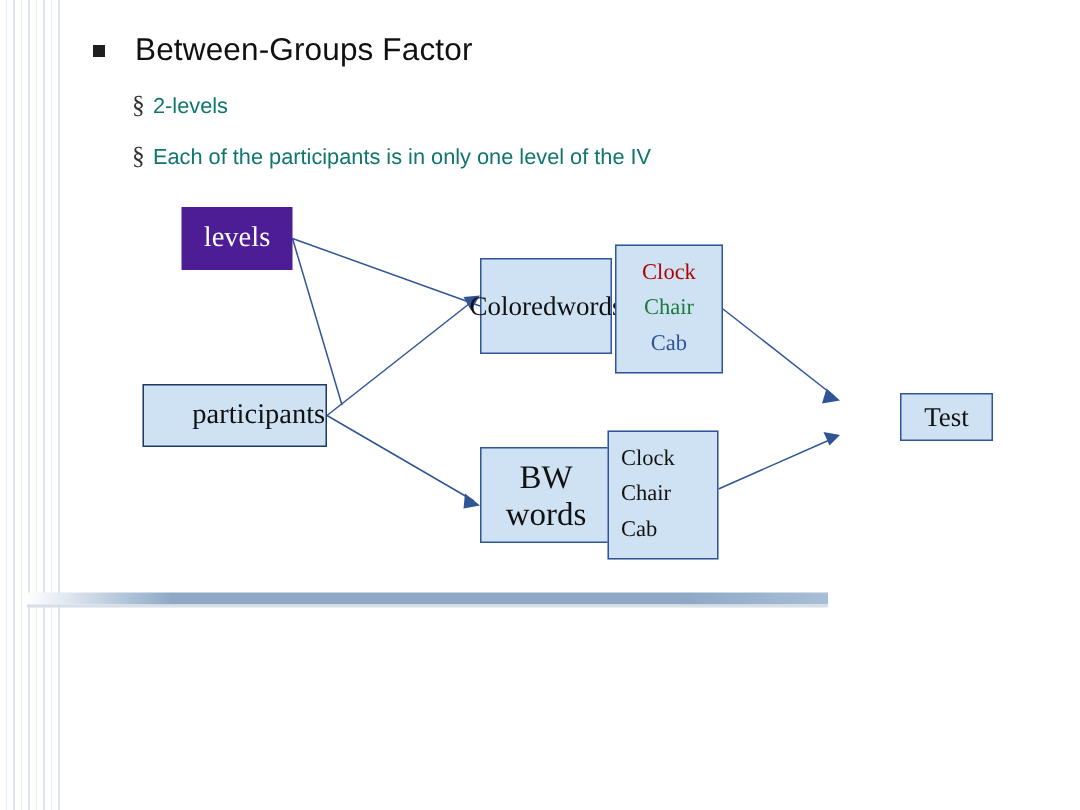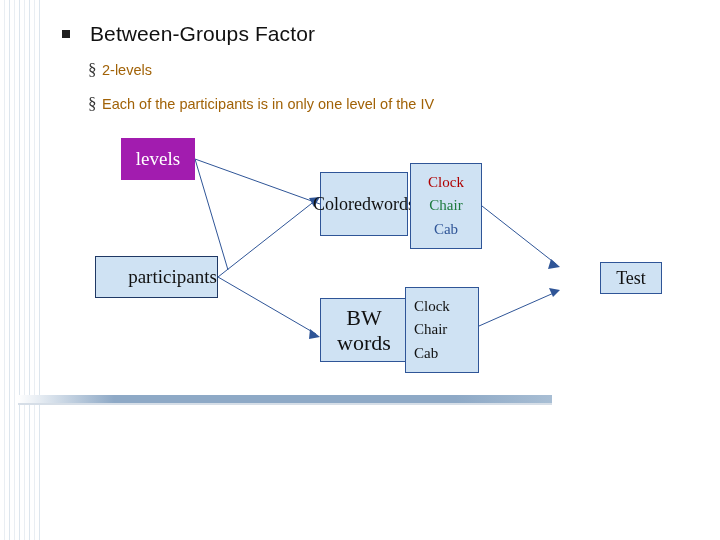--- a/index.html
+++ b/index.html
@@ -75,21 +75,21 @@
   }
   .bullet-mark {
     font-family: "Liberation Serif", serif;
     font-size: 17px;
     color: #333333;
     width: 14px;
     flex: none;
   }
   .bullet-text {
     font-size: 14.5px;
-    color: #a16207;
+    color: #0f766e;
     white-space: nowrap;
   }
   #bullet-1 { left: 88px; top: 60px; }
   #bullet-2 { left: 88px; top: 94px; }
 
   
   #diagram {
     position: absolute;
     left: 0; top: 0;
     width: 720px;
@@ -111,21 +111,21 @@
     text-align: center;
     line-height: 1.15;
   }
 
   
   #node-levels {
     left: 121px;
     top: 138px;
     width: 74px;
     height: 42px;
-    background: #a21caf;
+    background: #4c1d95;
     color: #ffffff;
     font-size: 19px;
   }
   
   #node-participants {
     left: 95px;
     top: 256px;
     width: 123px;
     height: 42px;
     background: #cfe2f3;

